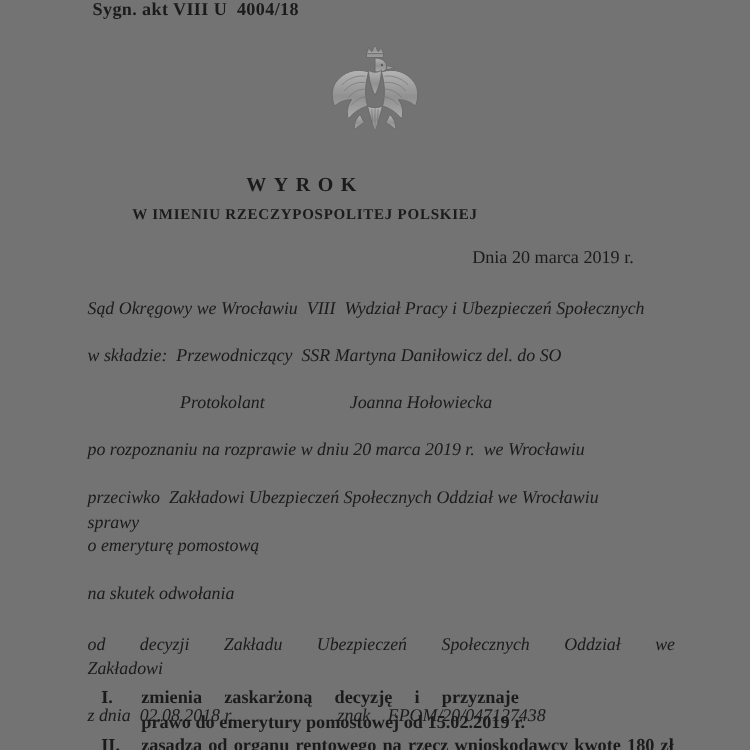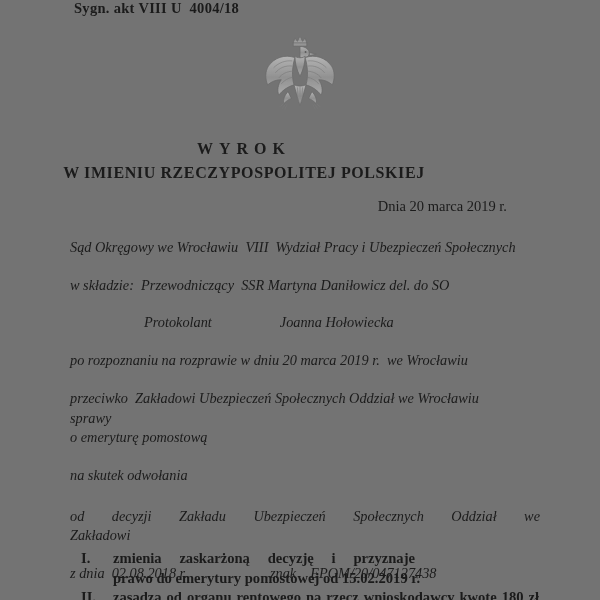--- a/index.html
+++ b/index.html
@@ -60,21 +60,21 @@
     text-align: center;
   }
   .title-main {
     font-weight: bold;
     font-size: 16px;
     letter-spacing: 6px;
     margin-bottom: 6px;
   }
   .title-sub {
     font-weight: bold;
-    font-size: 16px;
+    font-size: 12px;
     letter-spacing: 0.6px;
   }
 
   
   .date-line {
     position: absolute;
     right: 93px;
     top: 198px;
     font-size: 14.5px;
   }

